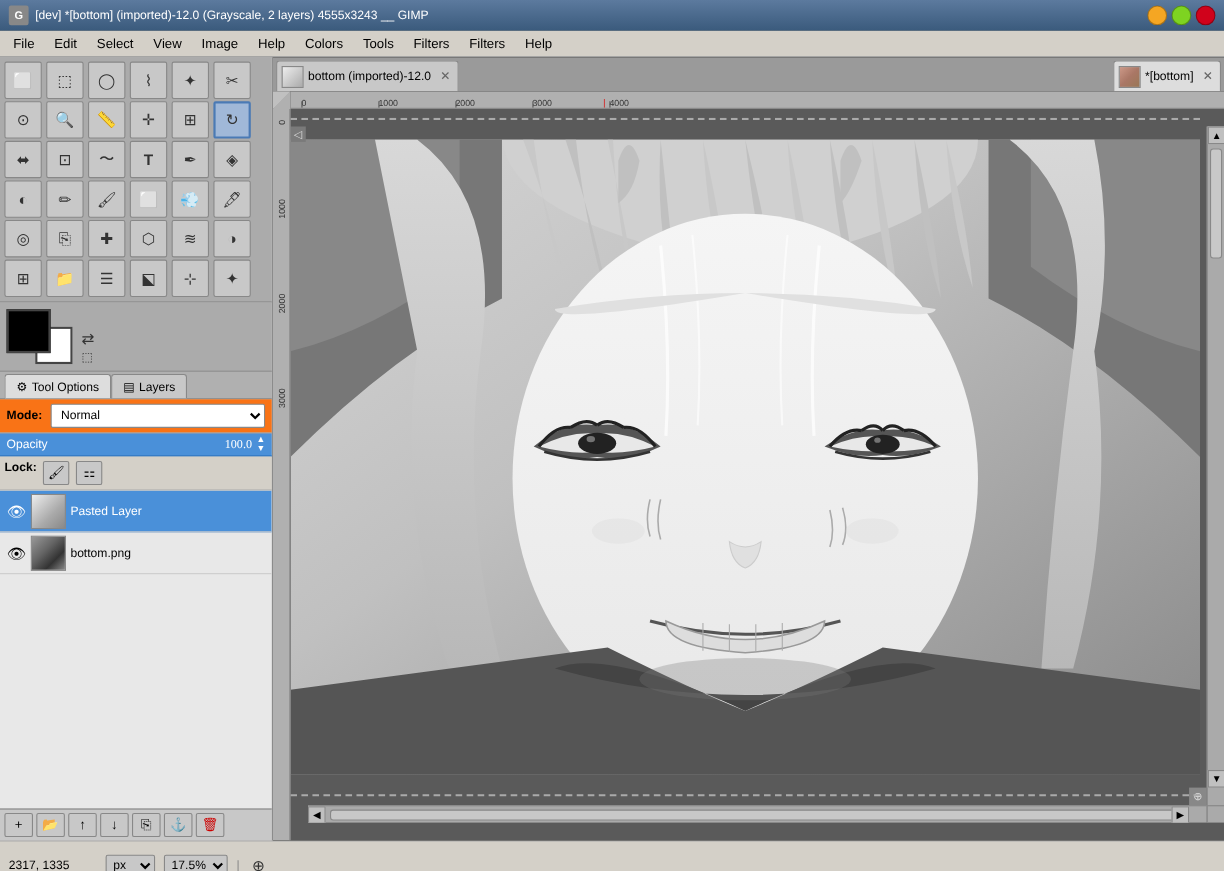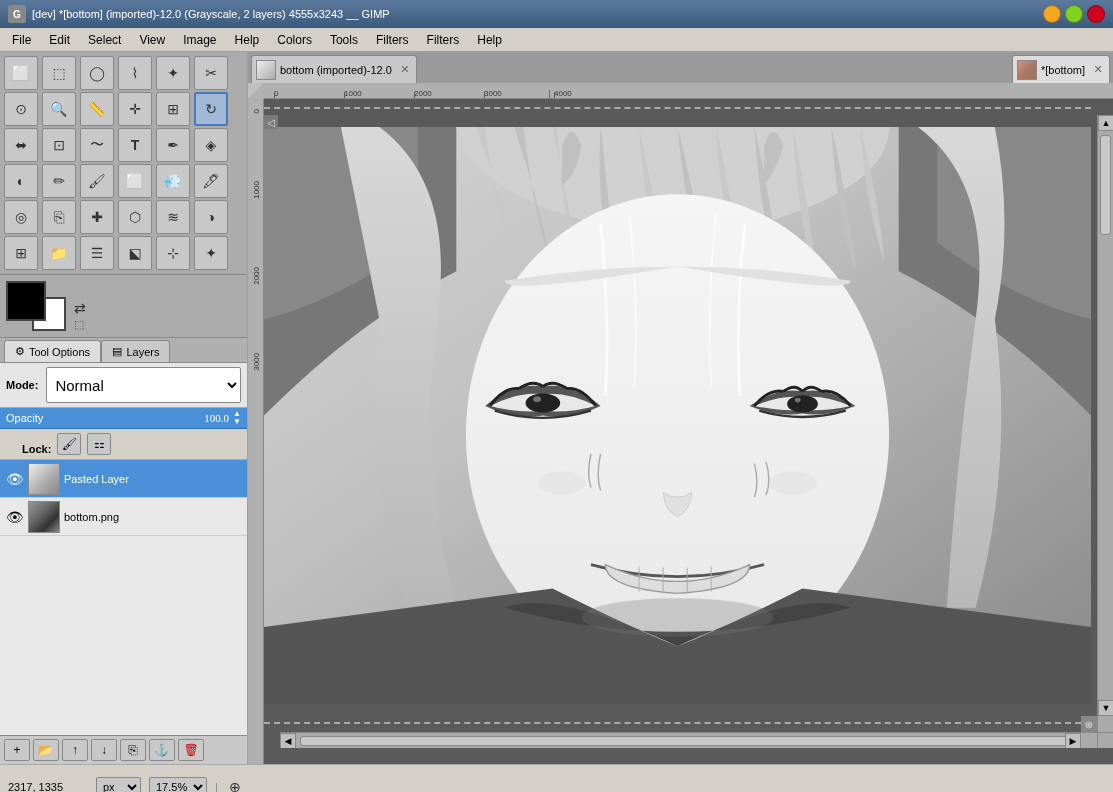--- a/index.html
+++ b/index.html
@@ -128,31 +128,31 @@
       gap: 4px;
     }
     .panel-tab.active { background: #ddd; }
 
     
     #mode-row {
       display: flex;
       align-items: center;
       padding: 4px 6px;
       gap: 8px;
-      background: #e5e5e5;
+      background: #f97316;
       border-bottom: 1px solid #aaa;
     }
     #mode-row label { font-size: 11px; font-weight: bold; }
     #mode-select {
       flex: 1;
-      height: 36px;
+      height: 22px;
       background: white;
       border: 1px solid #888;
       border-radius: 2px;
-      font-size: 15px;
+      font-size: 11px;
       padding: 0 4px;
       cursor: pointer;
     }
 
     
     #opacity-row {
       display: flex;
       align-items: center;
       background: #4a90d9;
       color: white;
@@ -160,22 +160,22 @@
       border-bottom: 1px solid #2a70b9;
     }
     #opacity-label { font-size: 11px; flex: 1; }
     #opacity-value { font-size: 11px; }
     #opacity-scroll { display: flex; flex-direction: column; margin-left: 4px; }
     #opacity-scroll span { font-size: 8px; cursor: pointer; color: white; line-height: 1; }
 
     
     #lock-row {
       display: flex;
-      align-items: flex-end;
-      padding: 4px 22px;
+      align-items: flex-start;
+      padding: 4px 4px;
       gap: 6px;
       background: #d4d0c8;
       border-bottom: 1px solid #aaa;
     }
     #lock-row label { font-size: 11px; font-weight: bold; }
     .lock-btn {
       width: 24px;
       height: 22px;
       background: #c8c8c8;
       border: 1px solid #888;

